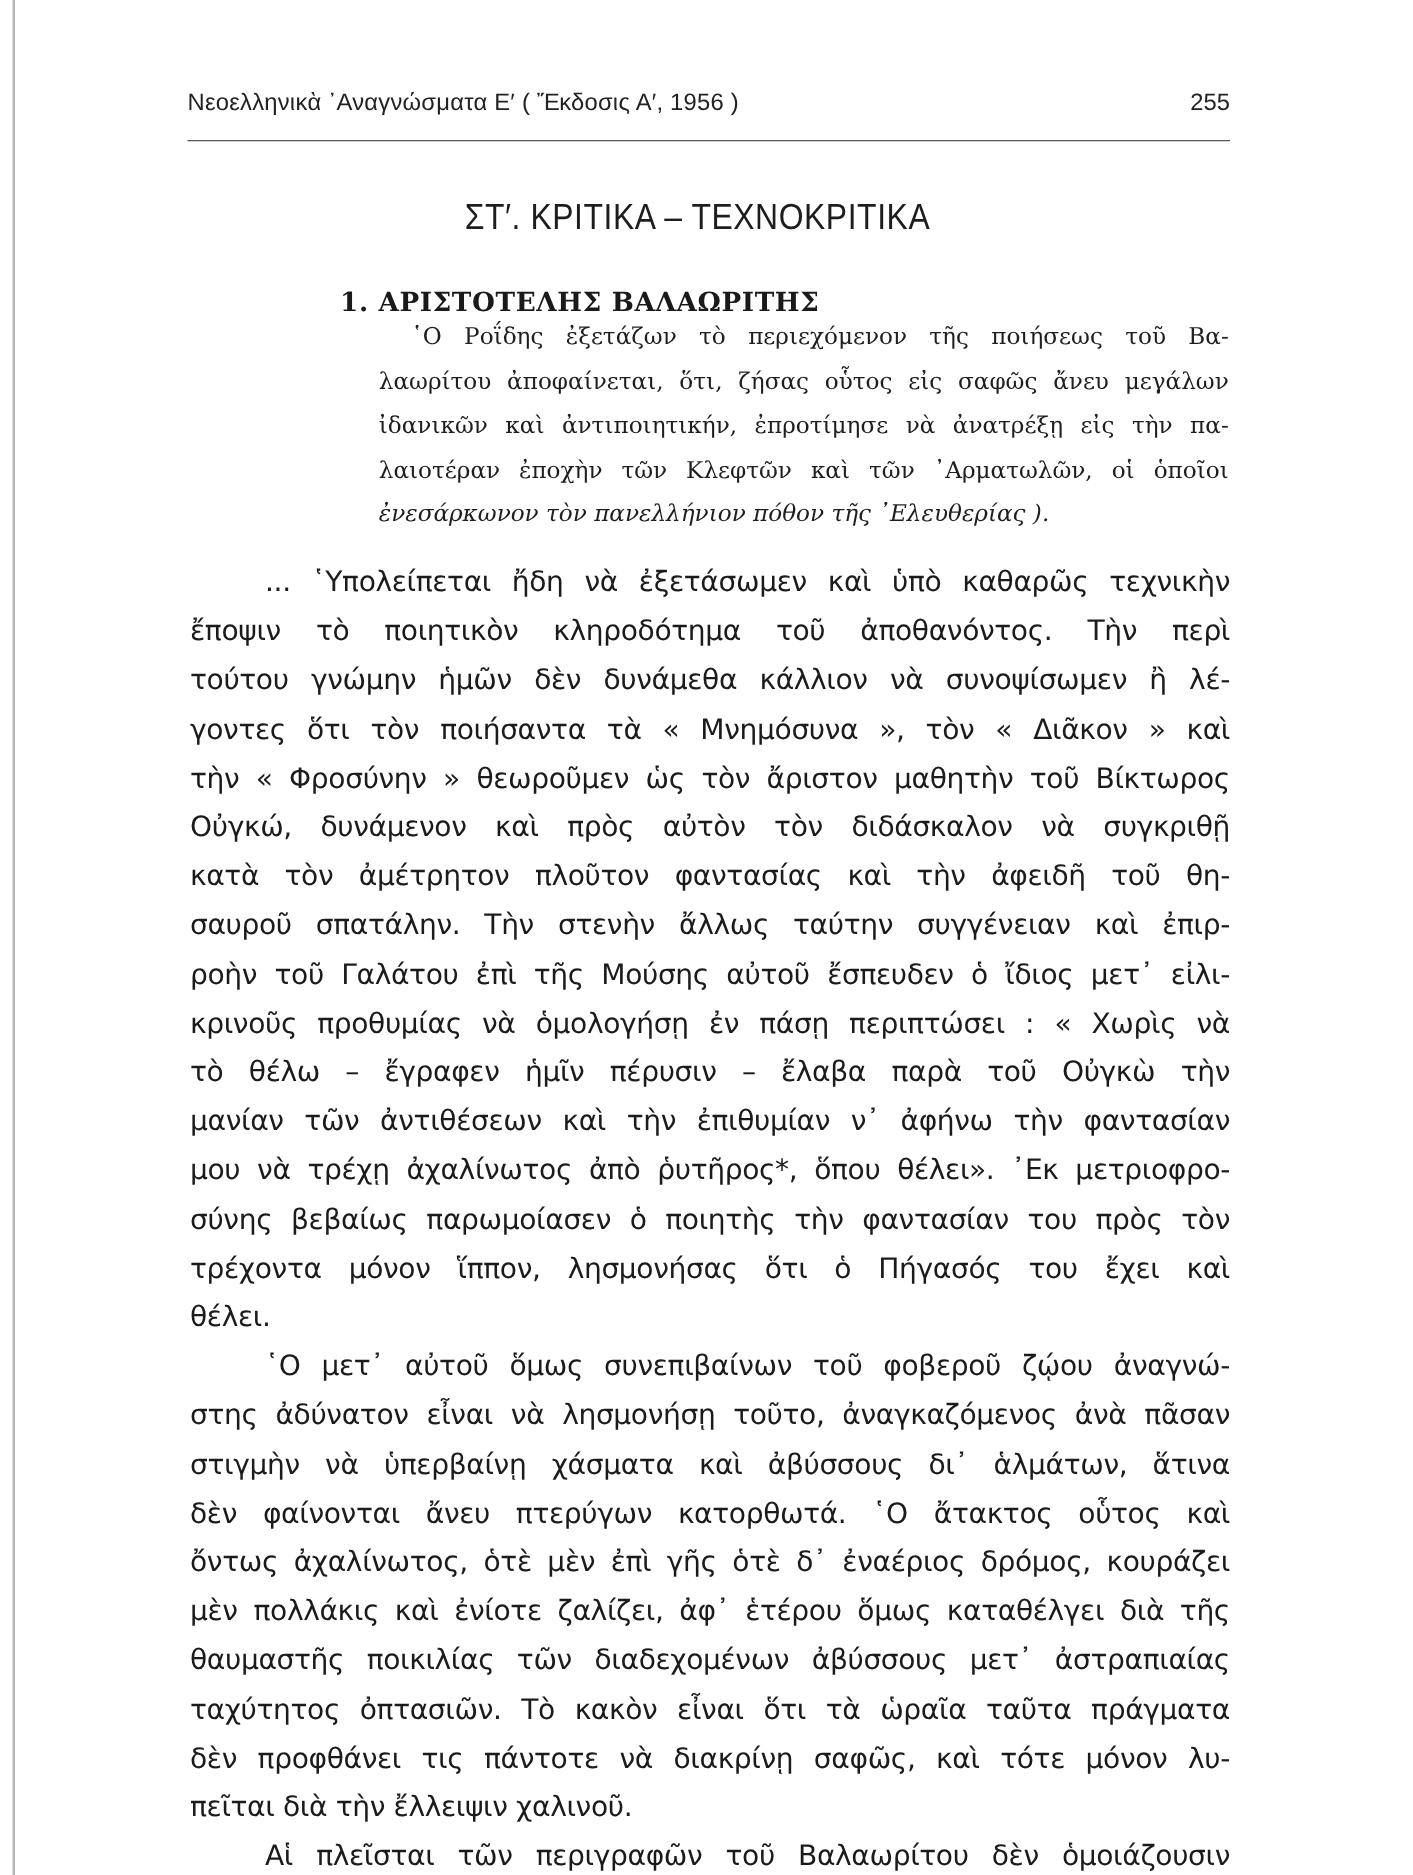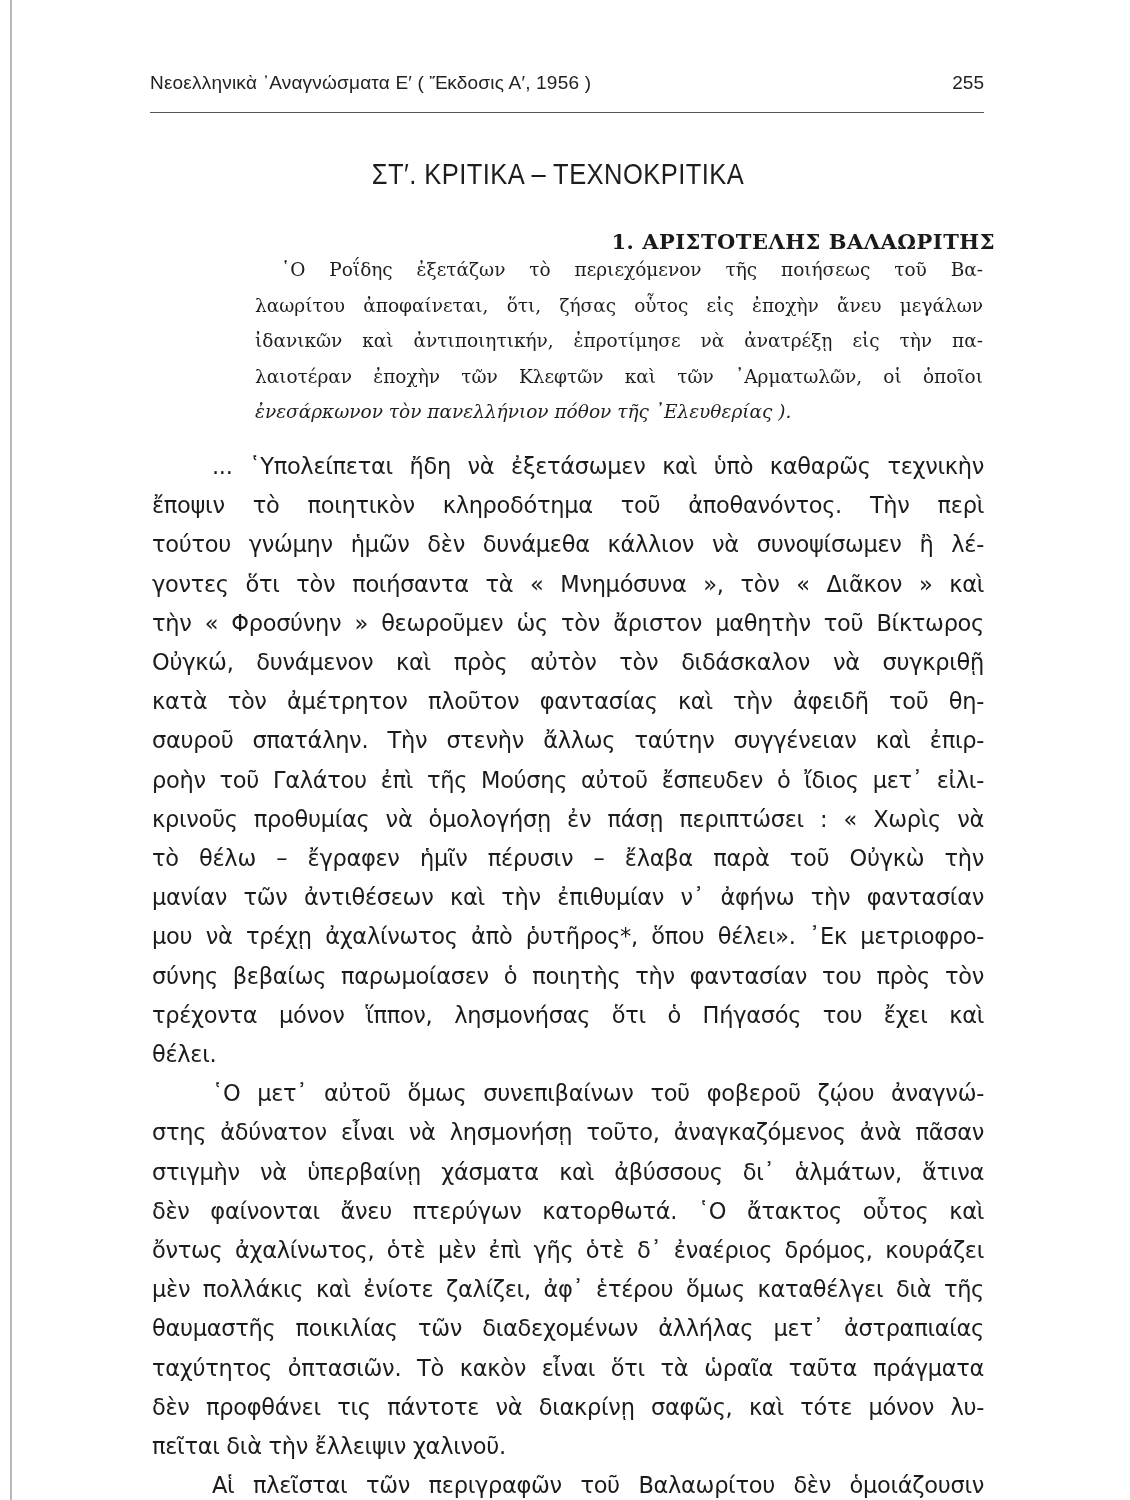--- a/index.html
+++ b/index.html
@@ -16,27 +16,27 @@
     .header .pageno { position: absolute; right: 0; top: 0; }
     .header-rule { position: absolute; left: 150px; top: 112px; width: 834px; height: 1px; background: #555; }
     .section-title {
       position: absolute; left: 150px; width: 816px; top: 158px; text-align: center;
       font-family: "Liberation Sans", sans-serif; font-size: 29px; color: #1d1d1d; letter-spacing: 0.5px;
       transform: scaleX(0.88); transform-origin: center;
     }
     .subtitle {
       position: absolute; left: 255px; top: 229px; width: 740px;
       font-family: "DejaVu Serif", serif; font-weight: bold; font-size: 21px; color: #1a1a1a;
-      text-indent: 17px; letter-spacing: 0.5px; text-align: right;
+      text-indent: 17px; letter-spacing: 0.5px;
     }
     .intro {
       position: absolute; left: 255px; top: 252px; width: 728px;
       font-family: "DejaVu Serif", serif; font-size: 18.5px; line-height: 35.5px; color: #1e1e1e;
     }
-    .intro .line { display: block; white-space: nowrap; text-align: justify; text-align-last: justify; }
+    .intro .line { display: block; white-space: nowrap; text-align: justify; text-align-last: justify; margin-left: 48px; }
     .intro .line.last { text-align-last: left; font-style: italic; }
     .intro .line.first { padding-left: 26px; }
     .body {
       position: absolute; left: 152px; top: 447px; width: 832px;
       font-family: "DejaVu Sans", sans-serif; font-size: 22.5px; line-height: 39.2px; color: #1b1b1b;
       letter-spacing: -0.3px;
     }
     .body .line { display: block; white-space: nowrap; text-align: justify; text-align-last: justify; }
     .body .line.last { text-align-last: left; }
     .body .line.indent { padding-left: 60px; }
@@ -50,21 +50,21 @@
   <span class="title">Νεοελληνικὰ ᾽Αναγνώσματα Ε′ ( Ἔκδοσις Α′, 1956 )</span>
   <span class="pageno">255</span>
 </div>
 <div class="header-rule"></div>
 
 <div class="section-title">ΣΤ′. ΚΡΙΤΙΚΑ – ΤΕΧΝΟΚΡΙΤΙΚΑ</div>
 <div class="subtitle">1. ΑΡΙΣΤΟΤΕΛΗΣ ΒΑΛΑΩΡΙΤΗΣ</div>
 
 <div class="intro">
   <span class="line first">῾Ο Ροΐδης ἐξετάζων τὸ περιεχόμενον τῆς ποιήσεως τοῦ Βα-</span>
-  <span class="line">λαωρίτου ἀποφαίνεται, ὅτι, ζήσας οὗτος εἰς ἐποχὴν ἄνευ μεγάλων</span>
+  <span class="line">λαωρίτου ἀποφαίνεται, ὅτι, ζήσας οὗτος εἰς σαφῶς ἄνευ μεγάλων</span>
   <span class="line">ἰδανικῶν καὶ ἀντιποιητικήν, ἐπροτίμησε νὰ ἀνατρέξῃ εἰς τὴν πα-</span>
   <span class="line">λαιοτέραν ἐποχὴν τῶν Κλεφτῶν καὶ τῶν ᾽Αρματωλῶν, οἱ ὁποῖοι</span>
   <span class="line last">ἐνεσάρκωνον τὸν πανελλήνιον πόθον τῆς ᾽Ελευθερίας ).</span>
 </div>
 
 <div class="body">
   <span class="line indent">... ῾Υπολείπεται ἤδη νὰ ἐξετάσωμεν καὶ ὑπὸ καθαρῶς τεχνικὴν</span>
   <span class="line">ἔποψιν τὸ ποιητικὸν κληροδότημα τοῦ ἀποθανόντος. Τὴν περὶ</span>
   <span class="line">τούτου γνώμην ἡμῶν δὲν δυνάμεθα κάλλιον νὰ συνοψίσωμεν ἢ λέ-</span>
   <span class="line">γοντες ὅτι τὸν ποιήσαντα τὰ « Μνημόσυνα », τὸν « Διᾶκον » καὶ</span>
@@ -79,18 +79,18 @@
   <span class="line">μου νὰ τρέχῃ ἀχαλίνωτος ἀπὸ ῥυτῆρος*, ὅπου θέλει». ᾽Εκ μετριοφρο-</span>
   <span class="line">σύνης βεβαίως παρωμοίασεν ὁ ποιητὴς τὴν φαντασίαν του πρὸς τὸν</span>
   <span class="line">τρέχοντα μόνον ἵππον, λησμονήσας ὅτι ὁ Πήγασός του ἔχει καὶ</span>
   <span class="line last">θέλει.</span>
   <span class="line indent">῾Ο μετ᾽ αὐτοῦ ὅμως συνεπιβαίνων τοῦ φοβεροῦ ζῴου ἀναγνώ-</span>
   <span class="line">στης ἀδύνατον εἶναι νὰ λησμονήσῃ τοῦτο, ἀναγκαζόμενος ἀνὰ πᾶσαν</span>
   <span class="line">στιγμὴν νὰ ὑπερβαίνῃ χάσματα καὶ ἀβύσσους δι᾽ ἁλμάτων, ἅτινα</span>
   <span class="line">δὲν φαίνονται ἄνευ πτερύγων κατορθωτά. ῾Ο ἄτακτος οὗτος καὶ</span>
   <span class="line">ὄντως ἀχαλίνωτος, ὁτὲ μὲν ἐπὶ γῆς ὁτὲ δ᾽ ἐναέριος δρόμος, κουράζει</span>
   <span class="line">μὲν πολλάκις καὶ ἐνίοτε ζαλίζει, ἀφ᾽ ἑτέρου ὅμως καταθέλγει διὰ τῆς</span>
-  <span class="line">θαυμαστῆς ποικιλίας τῶν διαδεχομένων ἀλλήλας μετ᾽ ἀστραπιαίας</span>
+  <span class="line">θαυμαστῆς ποικιλίας τῶν διαδεχομένων ἀβύσσους μετ᾽ ἀστραπιαίας</span>
   <span class="line">ταχύτητος ὀπτασιῶν. Τὸ κακὸν εἶναι ὅτι τὰ ὡραῖα ταῦτα πράγματα</span>
   <span class="line">δὲν προφθάνει τις πάντοτε νὰ διακρίνῃ σαφῶς, καὶ τότε μόνον λυ-</span>
   <span class="line last">πεῖται διὰ τὴν ἔλλειψιν χαλινοῦ.</span>
   <span class="line indent">Αἱ πλεῖσται τῶν περιγραφῶν τοῦ Βαλαωρίτου δὲν ὁμοιάζουσιν</span>
 </div>
 
 </body></html>

